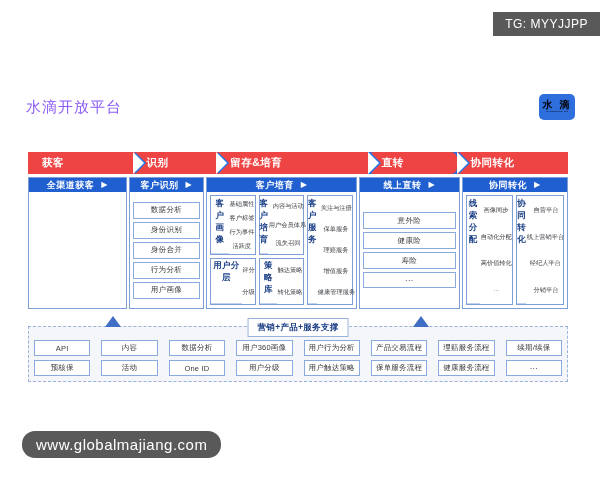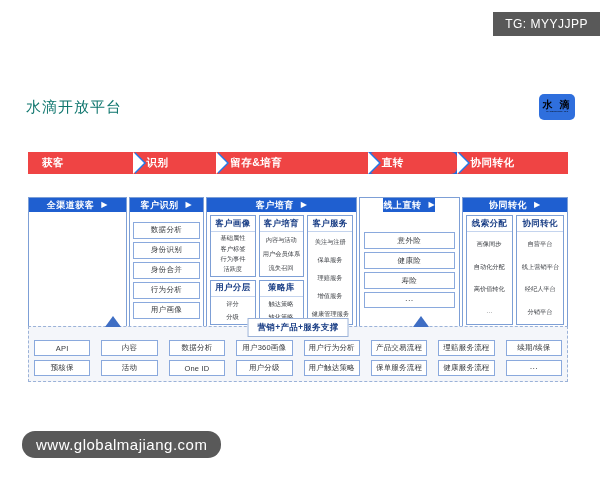--- a/index.html
+++ b/index.html
@@ -7,61 +7,61 @@
     width:600px;height:480px;background:#ffffff;
     font-family:"Liberation Sans","DejaVu Sans",sans-serif;
     position:relative;overflow:hidden;color:#333;
   }
   
   .wm{position:absolute;background:#595959;color:#fff;letter-spacing:.5px;}
   #wm-tg{right:0;top:12px;padding:5px 12px;font-size:12px;}
   #wm-site{left:22px;bottom:22px;padding:5px 14px;font-size:15px;border-radius:13px;}
   
   #page-header{position:absolute;left:26px;top:98px;right:26px;height:30px;}
-  #page-title{font-size:15px;color:#0f766e;letter-spacing:1px;}
+  #page-title{font-size:15px;color:#8b5cf6;letter-spacing:1px;}
   #brand-logo{position:absolute;right:0;top:-3px;width:34px;height:24px;
     background:#2f6fdd;border-radius:4px;color:#000000;
     display:flex;flex-direction:column;align-items:center;justify-content:center;
     box-shadow:0 0 0 1px #2f6fdd;}
   #brand-logo .lg-cn{font-size:10px;line-height:10px;letter-spacing:2px;font-weight:bold;}
   #brand-logo .lg-en{font-size:2.6px;line-height:4px;letter-spacing:.2px;transform:scale(.92);}
   
   #stage-band{position:absolute;left:28px;top:152px;width:540px;height:22px;
     background:#1f6fe0;display:flex;overflow:hidden;}
   .stage{position:relative;color:#fff;font-size:10.5px;font-weight:bold;
     display:flex;align-items:center;padding-left:14px;letter-spacing:.5px;
     background:#ef4444;}
   .stage .notch{position:absolute;right:-11px;top:0;width:0;height:0;
     border-top:11px solid transparent;border-bottom:11px solid transparent;
     border-left:11px solid #ffffff;z-index:3;}
   .stage .notch2{position:absolute;right:-13px;top:0;width:0;height:0;
     border-top:11px solid transparent;border-bottom:11px solid transparent;
     border-left:11px solid #2278e8;z-index:2;}
   
-  #cols{position:absolute;left:28px;top:177px;width:540px;height:132px;display:flex;margin-top:20px;}
+  #cols{position:absolute;left:28px;top:177px;width:540px;height:132px;display:flex;}
   .col{background:#fff;border:1px solid #7d9fd6;margin-right:2px;
     display:flex;flex-direction:column;box-sizing:border-box;}
   .col:last-child{margin-right:0;}
   .col-head{background:#1f5fd0;color:#fff;font-size:9px;font-weight:bold;
     height:14px;display:flex;align-items:center;justify-content:center;
     letter-spacing:.5px;flex:0 0 auto;}
   .col-head .play{margin-left:7px;font-size:8px;line-height:8px;}
   .col-body{flex:1 1 auto;padding:3px;box-sizing:border-box;display:flex;}
   
   .chip-grid{display:flex;flex-wrap:wrap;align-content:center;justify-content:center;
     gap:3px 4px;width:100%;}
   .chip{border:1px solid #8aa9dd;color:#36393d;font-size:7.5px;
     padding:2.5px 0;text-align:center;background:#fff;box-sizing:border-box;
     letter-spacing:.3px;}
   .chip.half{width:calc(50% - 3px);}
   .chip.full{width:100%;}
   
   .group-wrap{display:flex;flex-direction:column;width:100%;gap:3px;}
   .group-row{display:flex;gap:3px;flex:1 1 auto;}
-  .group{border:1px solid #7d9fd6;background:#fff;display:flex;flex-direction:column;
+  .group{border:1px solid #7d9fd6;background:#fff;display:flex;flex-direction:row;
     box-sizing:border-box;flex:1 1 0;min-width:0;}
   .group-title{font-size:8.5px;font-weight:bold;color:#1b3f86;text-align:center;
     padding:1.5px 0;border-bottom:1px solid #c4d4ee;letter-spacing:.3px;}
   .group-items{flex:1 1 auto;display:flex;flex-direction:column;
     justify-content:space-around;align-items:center;padding:1px 0;}
   .group-items span{font-size:6.5px;color:#3a3d42;text-align:center;
     line-height:8px;white-space:nowrap;transform:scale(.96);}
   
   #support-band{position:absolute;left:28px;top:326px;width:540px;height:56px;
     background:#f4f6fa;border:1px dashed #9bb2d8;box-sizing:border-box;}
@@ -190,21 +190,21 @@
               <div class="group-title">策略库</div>
               <div class="group-items">
                 <span>触达策略</span>
                 <span>转化策略</span>
               </div>
             </div>
           </div>
         </div>
       </div>
     </div>
-    <div class="col" style="width: 104px; align-items: center;">
+    <div class="col" style="width: 104px;">
       <div class="col-head">
         <span>线上直转</span>
         <span class="play">▶</span>
       </div>
       <div class="col-body">
         <div class="chip-grid">
           <div class="chip full">意外险</div>
           <div class="chip full">健康险</div>
           <div class="chip full">寿险</div>
           <div class="chip full">···</div>

